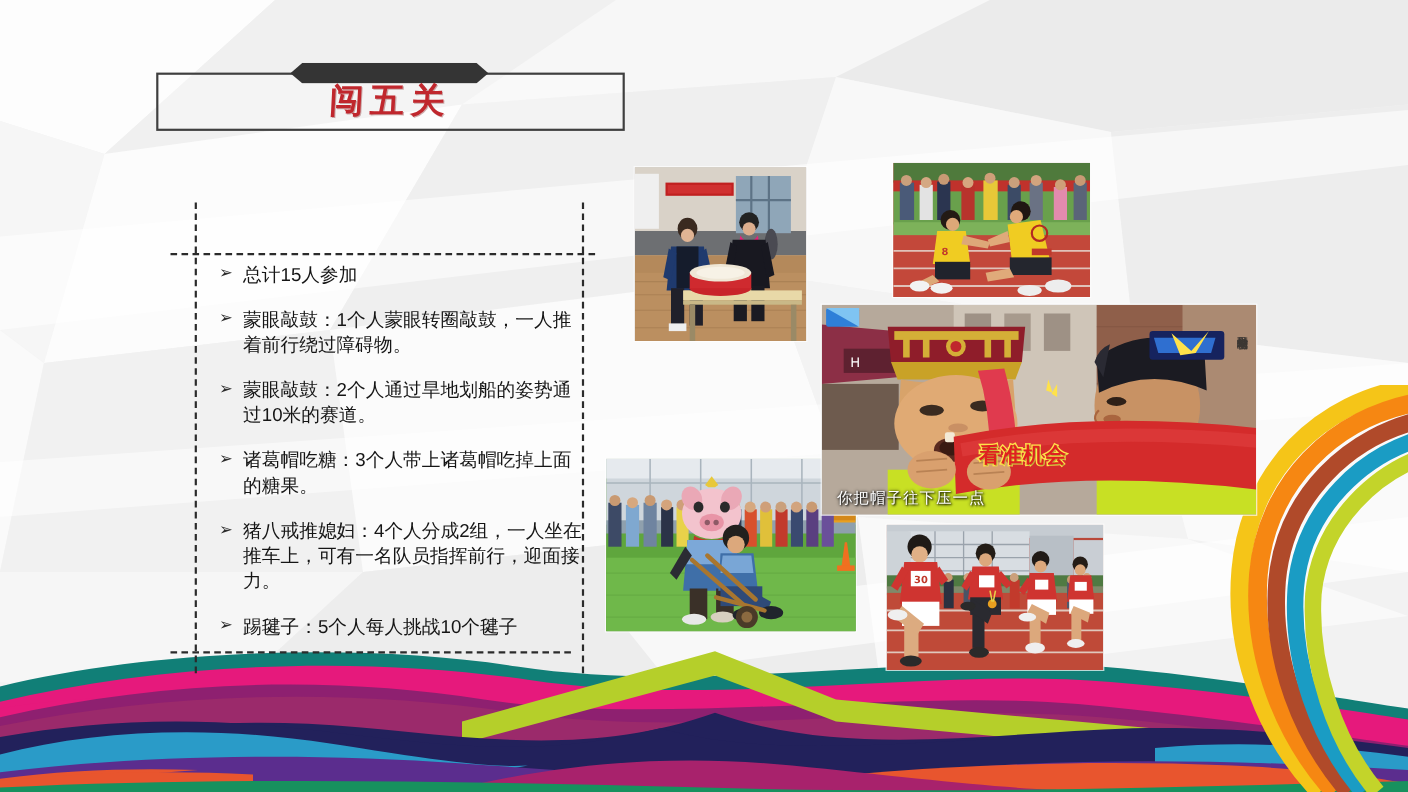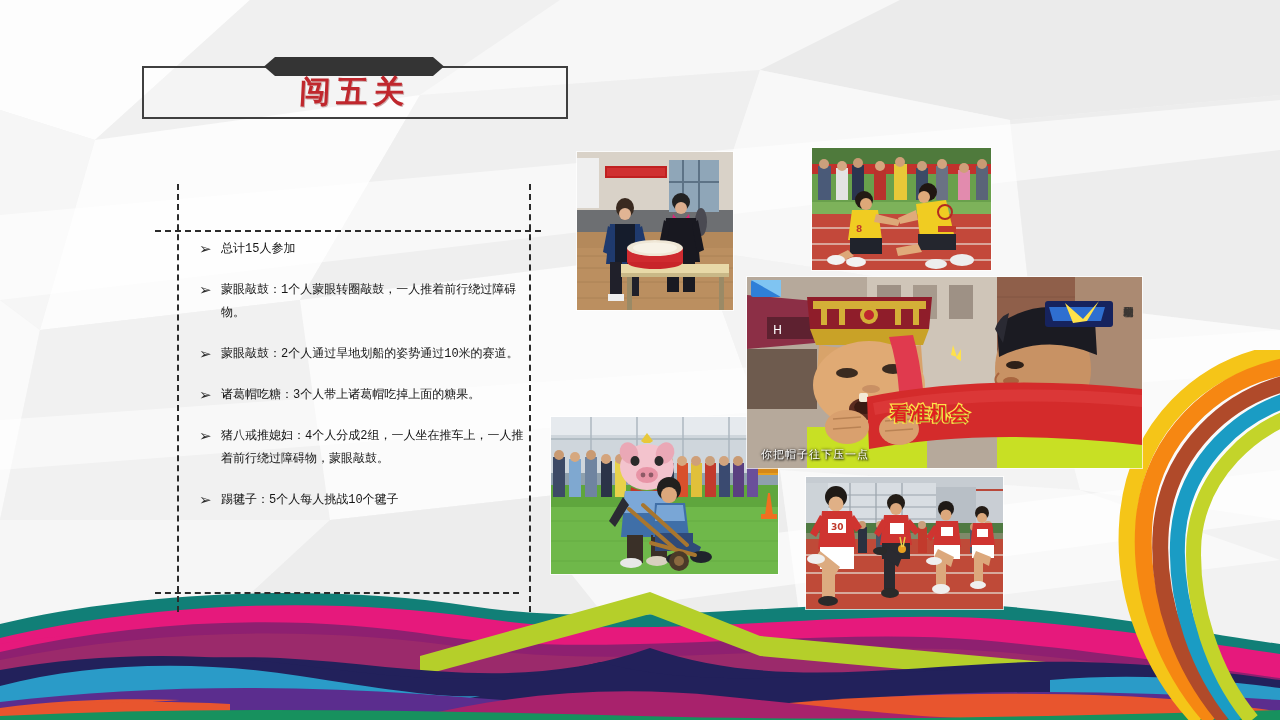--- a/index.html
+++ b/index.html
@@ -58,37 +58,37 @@
     position:absolute;left:22px;top:36px;width:330px;
     z-index:6;
   }
   .bullet{
     display:flex;align-items:flex-start;margin-bottom:18px;
   }
   .bullet .arrow{
     flex:0 0 auto;width:22px;color:#2b2b2b;font-size:15px;line-height:22px;
   }
   .bullet .btext{
-    flex:1 1 auto;color:#151515;font-size:12px;line-height:23px;
-    font-family:Liberation Mono, monospace;
+    flex:1 1 auto;color:#151515;font-size:17px;line-height:23px;
+    font-family:Liberation Sans, sans-serif;
   }
 
   
   .photo{position:absolute;z-index:4;overflow:hidden;background:#ddd;
          box-shadow:0 0 0 1px rgba(255,255,255,.7);}
   .photo svg{display:block;width:100%;height:100%;}
 
   #photo-drum{left:577px;top:152px;width:156px;height:158px;}
   #photo-rowing{left:812px;top:148px;width:179px;height:122px;}
   #photo-tvshow{left:747px;top:277px;width:395px;height:191px;z-index:5;}
   #photo-wheelbarrow{left:551px;top:417px;width:227px;height:157px;}
   #photo-shuttlecock{left:806px;top:477px;width:197px;height:132px;z-index:5;}
 
   .ov-sub{
-    position:absolute;left:14px;bottom:6px;color:#fff;font-size:11px;
+    position:absolute;left:14px;bottom:6px;color:#fff;font-size:14px;
     font-family:"DejaVu Sans","Liberation Sans",sans-serif;
     text-shadow:0 0 3px #000,1px 1px 2px #000;letter-spacing:1px;
   }
   .ov-catch{
     position:absolute;left:143px;top:82px;color:#e02020;font-size:19px;
     font-weight:bold;letter-spacing:1px;
     font-family:"DejaVu Sans","Liberation Sans",sans-serif;
     -webkit-text-stroke:2.5px #ffe24a;paint-order:stroke fill;
     text-shadow:1px 1px 0 rgba(0,0,0,.25);
     margin-top:42px;
@@ -190,21 +190,21 @@
       <div class="bullet">
         <span class="arrow">➢</span>
         <span class="btext">蒙眼敲鼓：2个人通过旱地划船的姿势通过10米的赛道。</span>
       </div>
       <div class="bullet">
         <span class="arrow">➢</span>
         <span class="btext">诸葛帽吃糖：3个人带上诸葛帽吃掉上面的糖果。</span>
       </div>
       <div class="bullet">
         <span class="arrow">➢</span>
-        <span class="btext">猪八戒推媳妇：4个人分成2组，一人坐在推车上，一人推着前行绕过障碍物，蒙眼敲鼓。</span>
+        <span class="btext">猪八戒推媳妇：4个人分成2组，一人坐在推车上，可有一名队员指挥前行，迎面接力。</span>
       </div>
       <div class="bullet">
         <span class="arrow">➢</span>
         <span class="btext">踢毽子：5个人每人挑战10个毽子</span>
       </div>
     </div>
   </div>
 
   <div class="photo" id="photo-drum">
     <svg viewBox="0 0 156 158" preserveAspectRatio="none">

